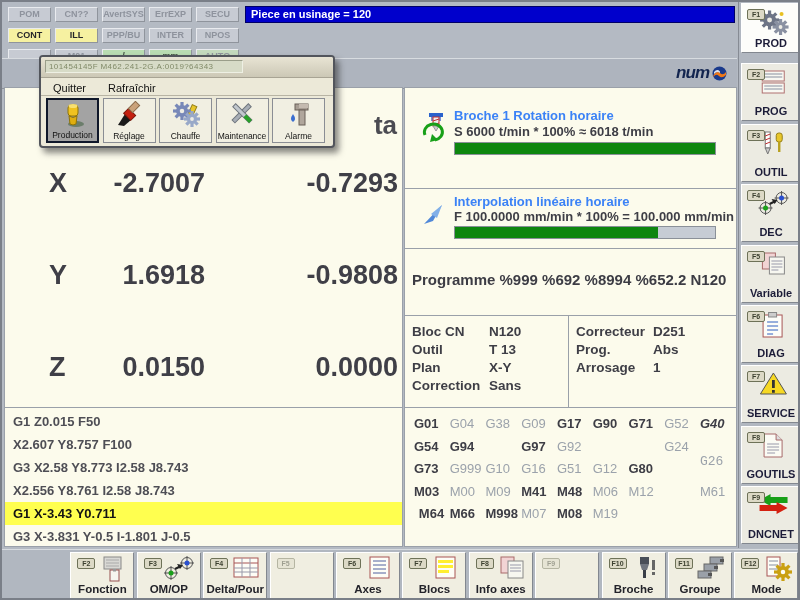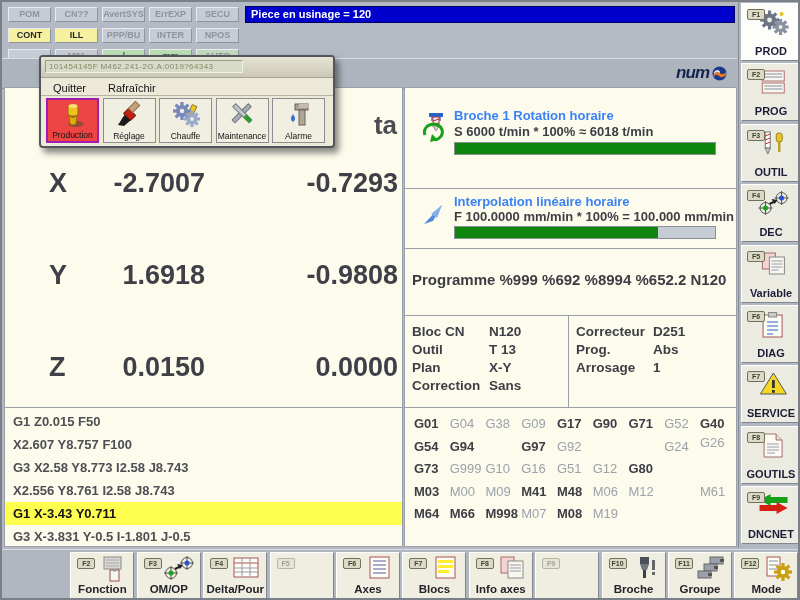--- a/index.html
+++ b/index.html
@@ -74,21 +74,21 @@
   .fwin-tfield{position:absolute;left:4px;top:3px;width:198px;height:13px;background:#d7dbc7;
     border:1px solid;border-color:#9a9e8a #eef0e4 #eef0e4 #9a9e8a;
     font:8px/12px "Liberation Sans",sans-serif;color:#808a68;padding-left:3px;box-sizing:border-box;
     filter:blur(.5px);white-space:nowrap;overflow:hidden;letter-spacing:.4px;}
   .fwin-menu{height:17px;border-bottom:1px solid #b8b4a4;padding-left:12px;}
   .fwin-menu span{display:inline-block;font:11px/16px "Liberation Sans",sans-serif;color:#111;
     margin-right:22px;cursor:pointer;}
   .fwin-btns{position:relative;height:50px;}
   .wbt{position:absolute;top:2px;width:53px;height:45px;background:#f1efe2;
     border:1px solid #8a8d94;box-sizing:border-box;text-align:center;cursor:pointer;}
-  .wbt.active{background:#ef4444;border:2px solid #a21caf;}
+  .wbt.active{background:#a3a3a3;border:2px solid #0f172a;}
   .wbt .lbl{position:absolute;bottom:1px;width:100%;font:8.5px/9px "Liberation Sans",sans-serif;color:#111;}
   .wbt .ic{position:absolute;top:2px;left:50%;transform:translateX(-50%);}
 </style>
 </head>
 <body>
 
 <div class="screen">
 
   <div id="status-grid">
       <div class="sbtn v-dim" style="left: 6px; top: 5px;">POM</div>
@@ -221,52 +221,52 @@
 
   <div class="panel" style="left:402px;top:405px;width:333px;height:140px;" id="gm-panel">
       <div class="gmc" style="left: 9px; top: 8px;">G01</div>
       <div class="gmc off" style="left: 44.75px; top: 8px;">G04</div>
       <div class="gmc off" style="left: 80.5px; top: 8px;">G38</div>
       <div class="gmc off" style="left: 116.25px; top: 8px;">G09</div>
       <div class="gmc" style="left: 152px; top: 8px;">G17</div>
       <div class="gmc" style="left: 187.75px; top: 8px;">G90</div>
       <div class="gmc" style="left: 223.5px; top: 8px;">G71</div>
       <div class="gmc off" style="left: 259.25px; top: 8px;">G52</div>
-      <div class="gmc" style="left: 295px; top: 8px;">G40</div>
+      <div class="gmc" style="left: 295px; top: 8px; font-style: italic;">G40</div>
       <div class="gmc" style="left: 9px; top: 30.6px;">G54</div>
       <div class="gmc" style="left: 44.75px; top: 30.6px;">G94</div>
       <div class="gmc" style="left: 116.25px; top: 30.6px;">G97</div>
       <div class="gmc off" style="left: 152px; top: 30.6px;">G92</div>
       <div class="gmc off" style="left: 259.25px; top: 30.6px;">G24</div>
-      <div class="gmc off" style="left: 295px; top: 27px;">G26</div>
+      <div class="gmc off" style="left: 295px; top: 46px; font-family: Liberation Mono, monospace;">G26</div>
       <div class="gmc" style="left: 9px; top: 53.2px;">G73</div>
       <div class="gmc off" style="left: 44.75px; top: 53.2px;">G999</div>
       <div class="gmc off" style="left: 80.5px; top: 53.2px;">G10</div>
       <div class="gmc off" style="left: 116.25px; top: 53.2px;">G16</div>
       <div class="gmc off" style="left: 152px; top: 53.2px;">G51</div>
       <div class="gmc off" style="left: 187.75px; top: 53.2px;">G12</div>
       <div class="gmc" style="left: 223.5px; top: 53.2px;">G80</div>
       <div class="gmc" style="left: 9px; top: 75.8px;">M03</div>
       <div class="gmc off" style="left: 44.75px; top: 75.8px;">M00</div>
       <div class="gmc off" style="left: 80.5px; top: 75.8px;">M09</div>
       <div class="gmc" style="left: 116.25px; top: 75.8px;">M41</div>
       <div class="gmc" style="left: 152px; top: 75.8px;">M48</div>
       <div class="gmc off" style="left: 187.75px; top: 75.8px;">M06</div>
       <div class="gmc off" style="left: 223.5px; top: 75.8px;">M12</div>
       <div class="gmc off" style="left: 295px; top: 75.8px;">M61</div>
-      <div class="gmc" style="left: 9px; top: 98.4px;">M64</div>
+      <div class="gmc" style="left: 9px; top: 98.4px; text-align: center;">M64</div>
       <div class="gmc" style="left: 44.75px; top: 98.4px;">M66</div>
       <div class="gmc" style="left: 80.5px; top: 98.4px;">M998</div>
       <div class="gmc off" style="left: 116.25px; top: 98.4px;">M07</div>
       <div class="gmc" style="left: 152px; top: 98.4px;">M08</div>
       <div class="gmc off" style="left: 187.75px; top: 98.4px;">M19</div>
     </div>
 
   <div class="side" id="sidebar">
-      <div class="sbt active" style="top: 1px; height: 58px;">
+      <div class="sbt active" style="top: 1px; height: 50px;">
         <span class="kb" style="top: 5px; left: 5px;">F1</span>
         <span class="ic"><svg width="32" height="28">
             <rect x="10.4" y="1.5" width="3.2" height="5" fill="#6d7486" transform="rotate(0 12 11)"></rect>
             <rect x="10.4" y="1.5" width="3.2" height="5" fill="#6d7486" transform="rotate(45 12 11)"></rect>
             <rect x="10.4" y="1.5" width="3.2" height="5" fill="#6d7486" transform="rotate(90 12 11)"></rect>
             <rect x="10.4" y="1.5" width="3.2" height="5" fill="#6d7486" transform="rotate(135 12 11)"></rect>
             <rect x="10.4" y="1.5" width="3.2" height="5" fill="#6d7486" transform="rotate(180 12 11)"></rect>
             <rect x="10.4" y="1.5" width="3.2" height="5" fill="#6d7486" transform="rotate(225 12 11)"></rect>
             <rect x="10.4" y="1.5" width="3.2" height="5" fill="#6d7486" transform="rotate(270 12 11)"></rect>
             <rect x="10.4" y="1.5" width="3.2" height="5" fill="#6d7486" transform="rotate(315 12 11)"></rect>

